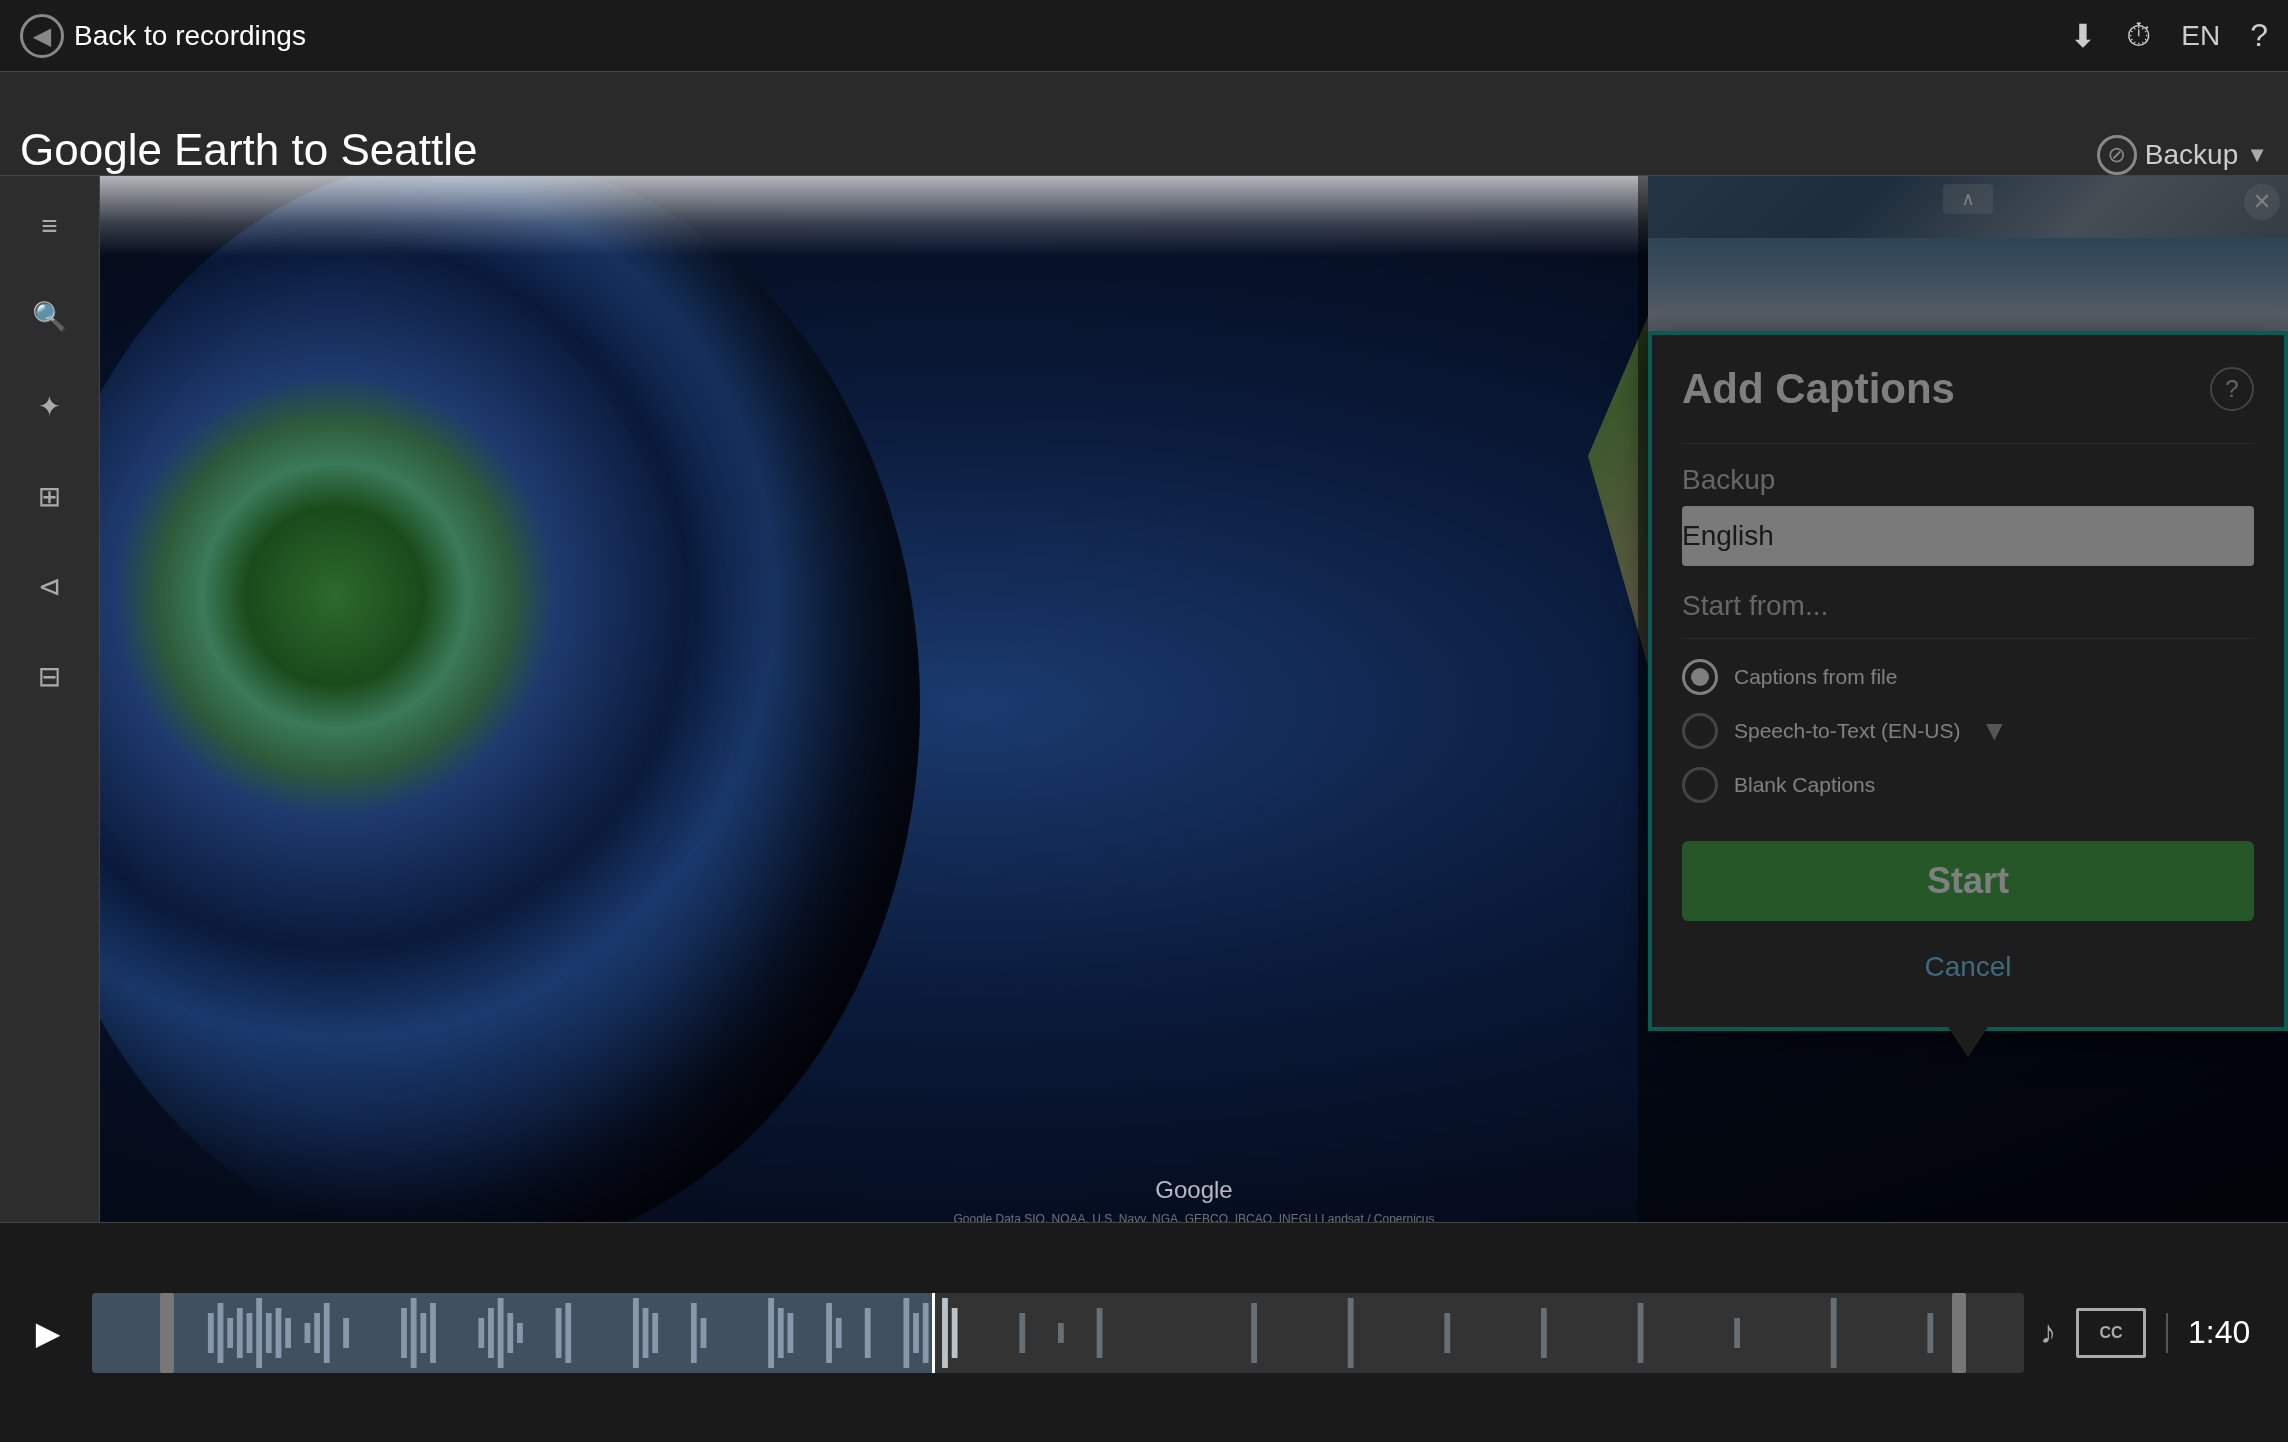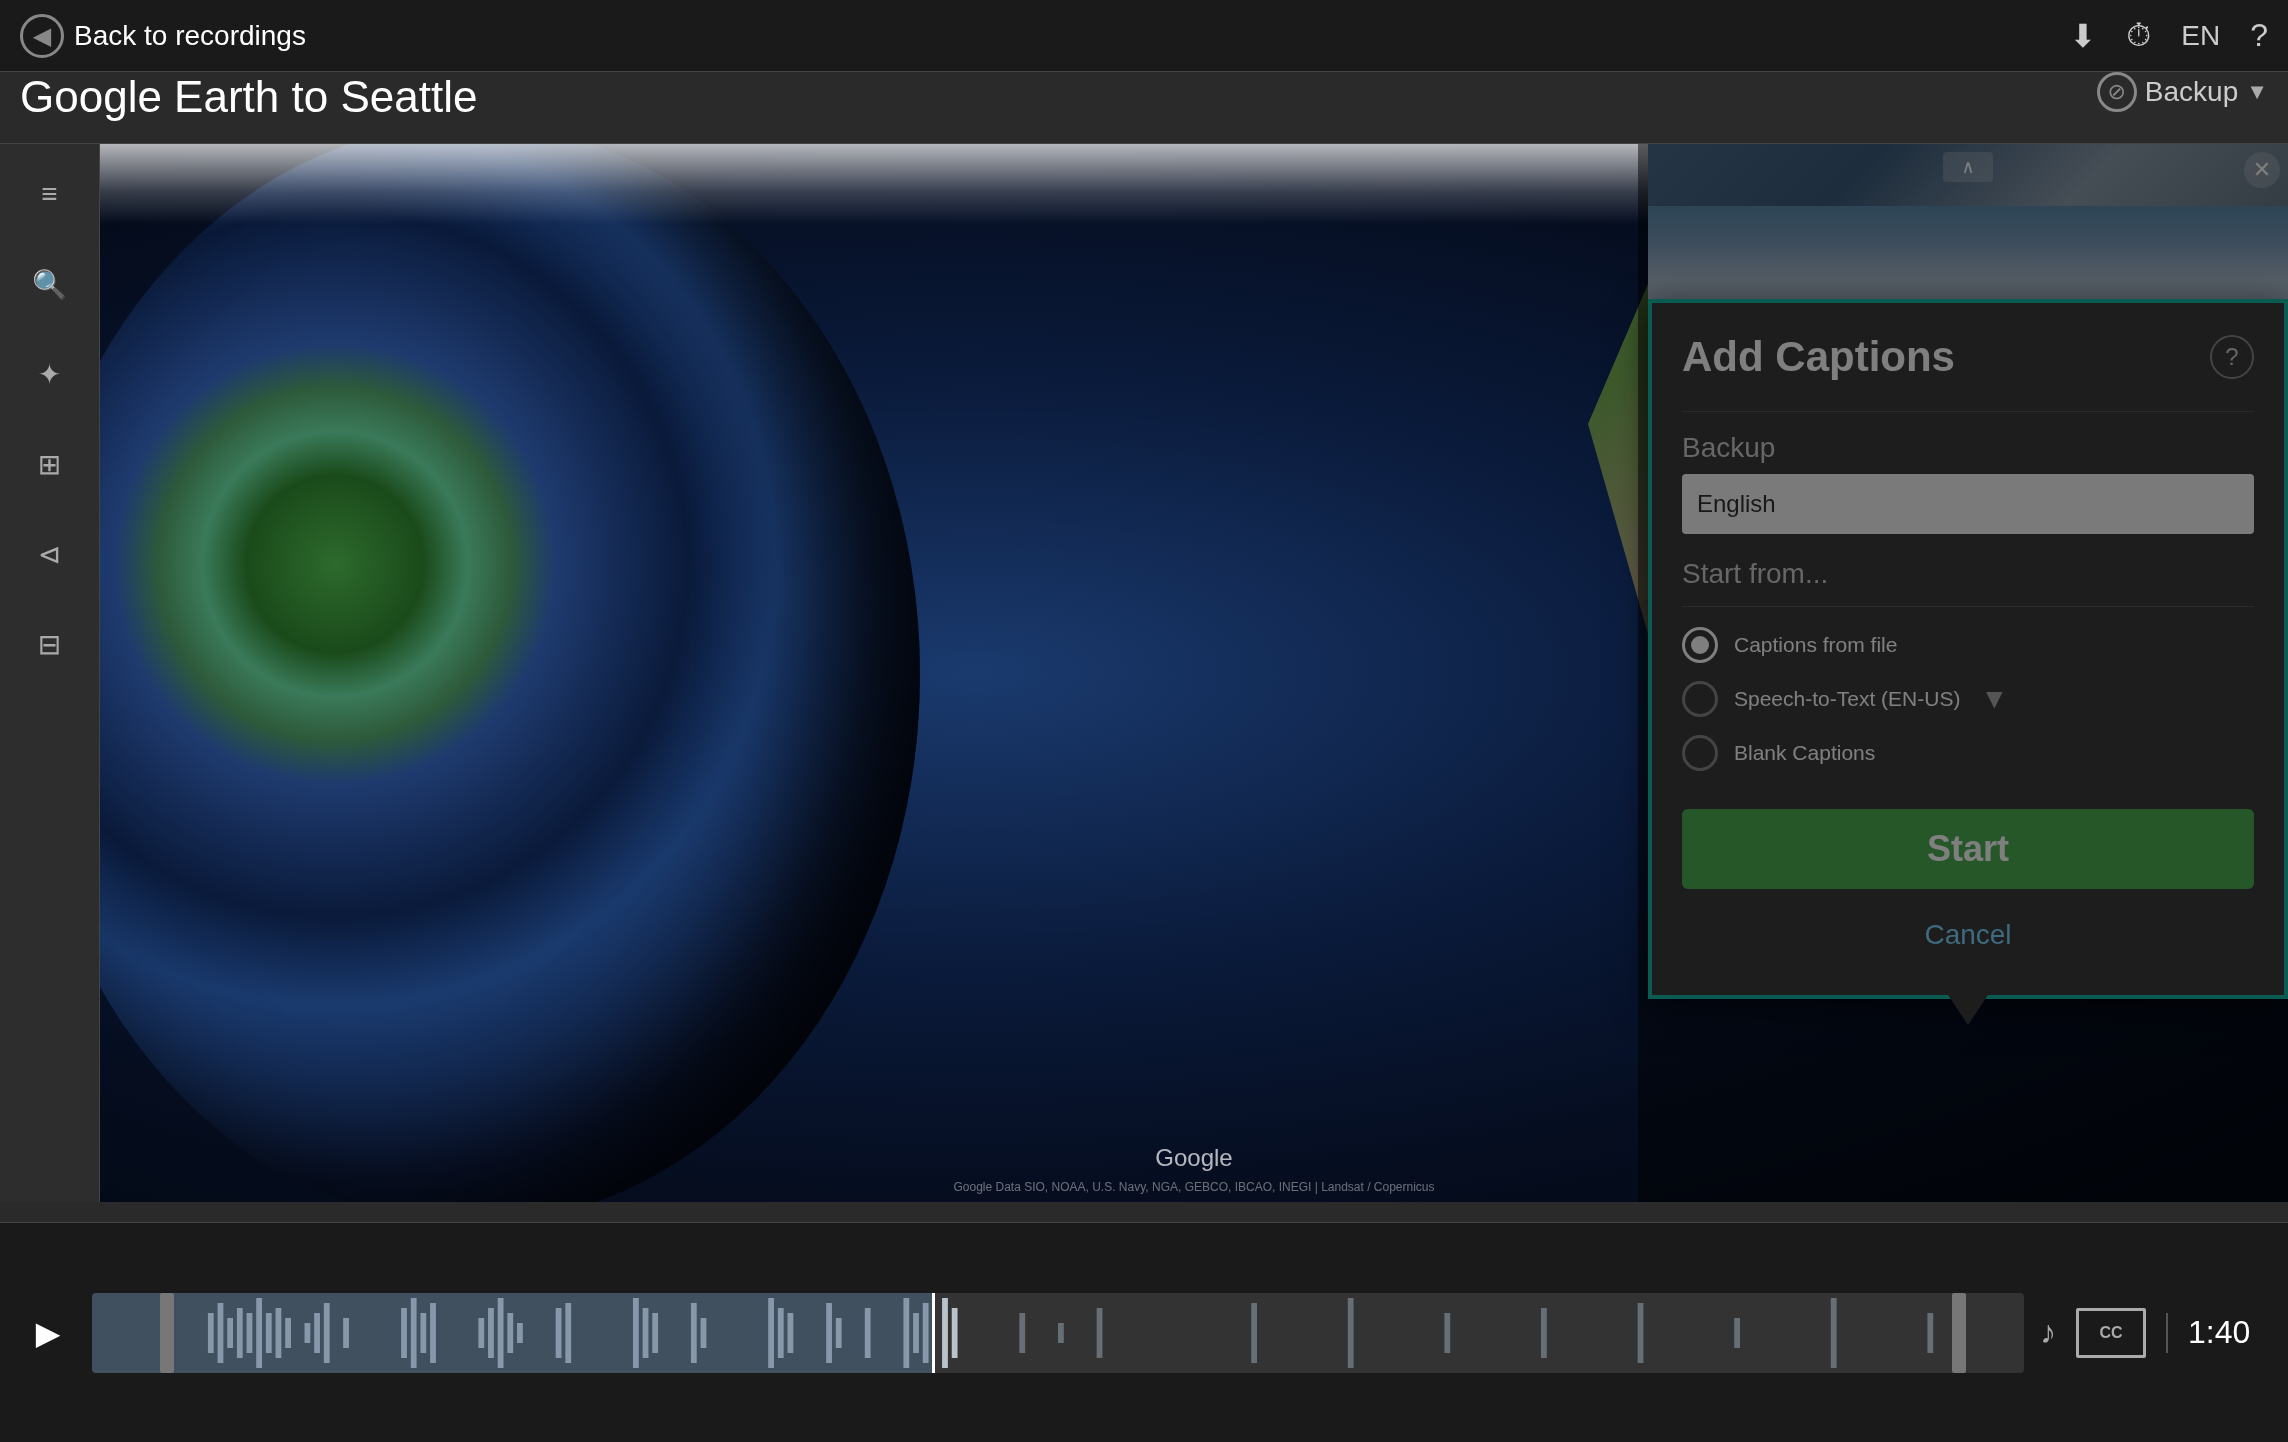--- a/index.html
+++ b/index.html
@@ -59,24 +59,24 @@
     }
     #help-icon {
       font-size: 32px;
       color: #ccc;
       cursor: pointer;
     }
 
     
     #title-bar {
       width: 100%;
-      height: 72px;
+      height: 104px;
       background: #2a2a2a;
       display: flex;
-      align-items: flex-start;
+      align-items: flex-end;
       padding: 0 20px;
       border-bottom: 1px solid #444;
     }
     #page-title {
       font-size: 44px;
       font-weight: normal;
       color: #fff;
     }
     #title-bar-right {
       margin-left: auto;
@@ -330,22 +330,22 @@
       font-size: 28px;
       color: #ccc;
       margin-bottom: 10px;
     }
     #title-input {
       width: 100%;
       height: 60px;
       background: #f5f5f5;
       border: none;
       border-radius: 4px;
-      padding: 0 15px;
-      font-size: 24px;
+      padding: 0 0;
+      font-size: 28px;
       color: #333;
       margin-bottom: 24px;
       outline: none;
     }
     #start-with-label {
       font-size: 28px;
       color: #ccc;
       margin-bottom: 16px;
     }
     #start-with-divider {

